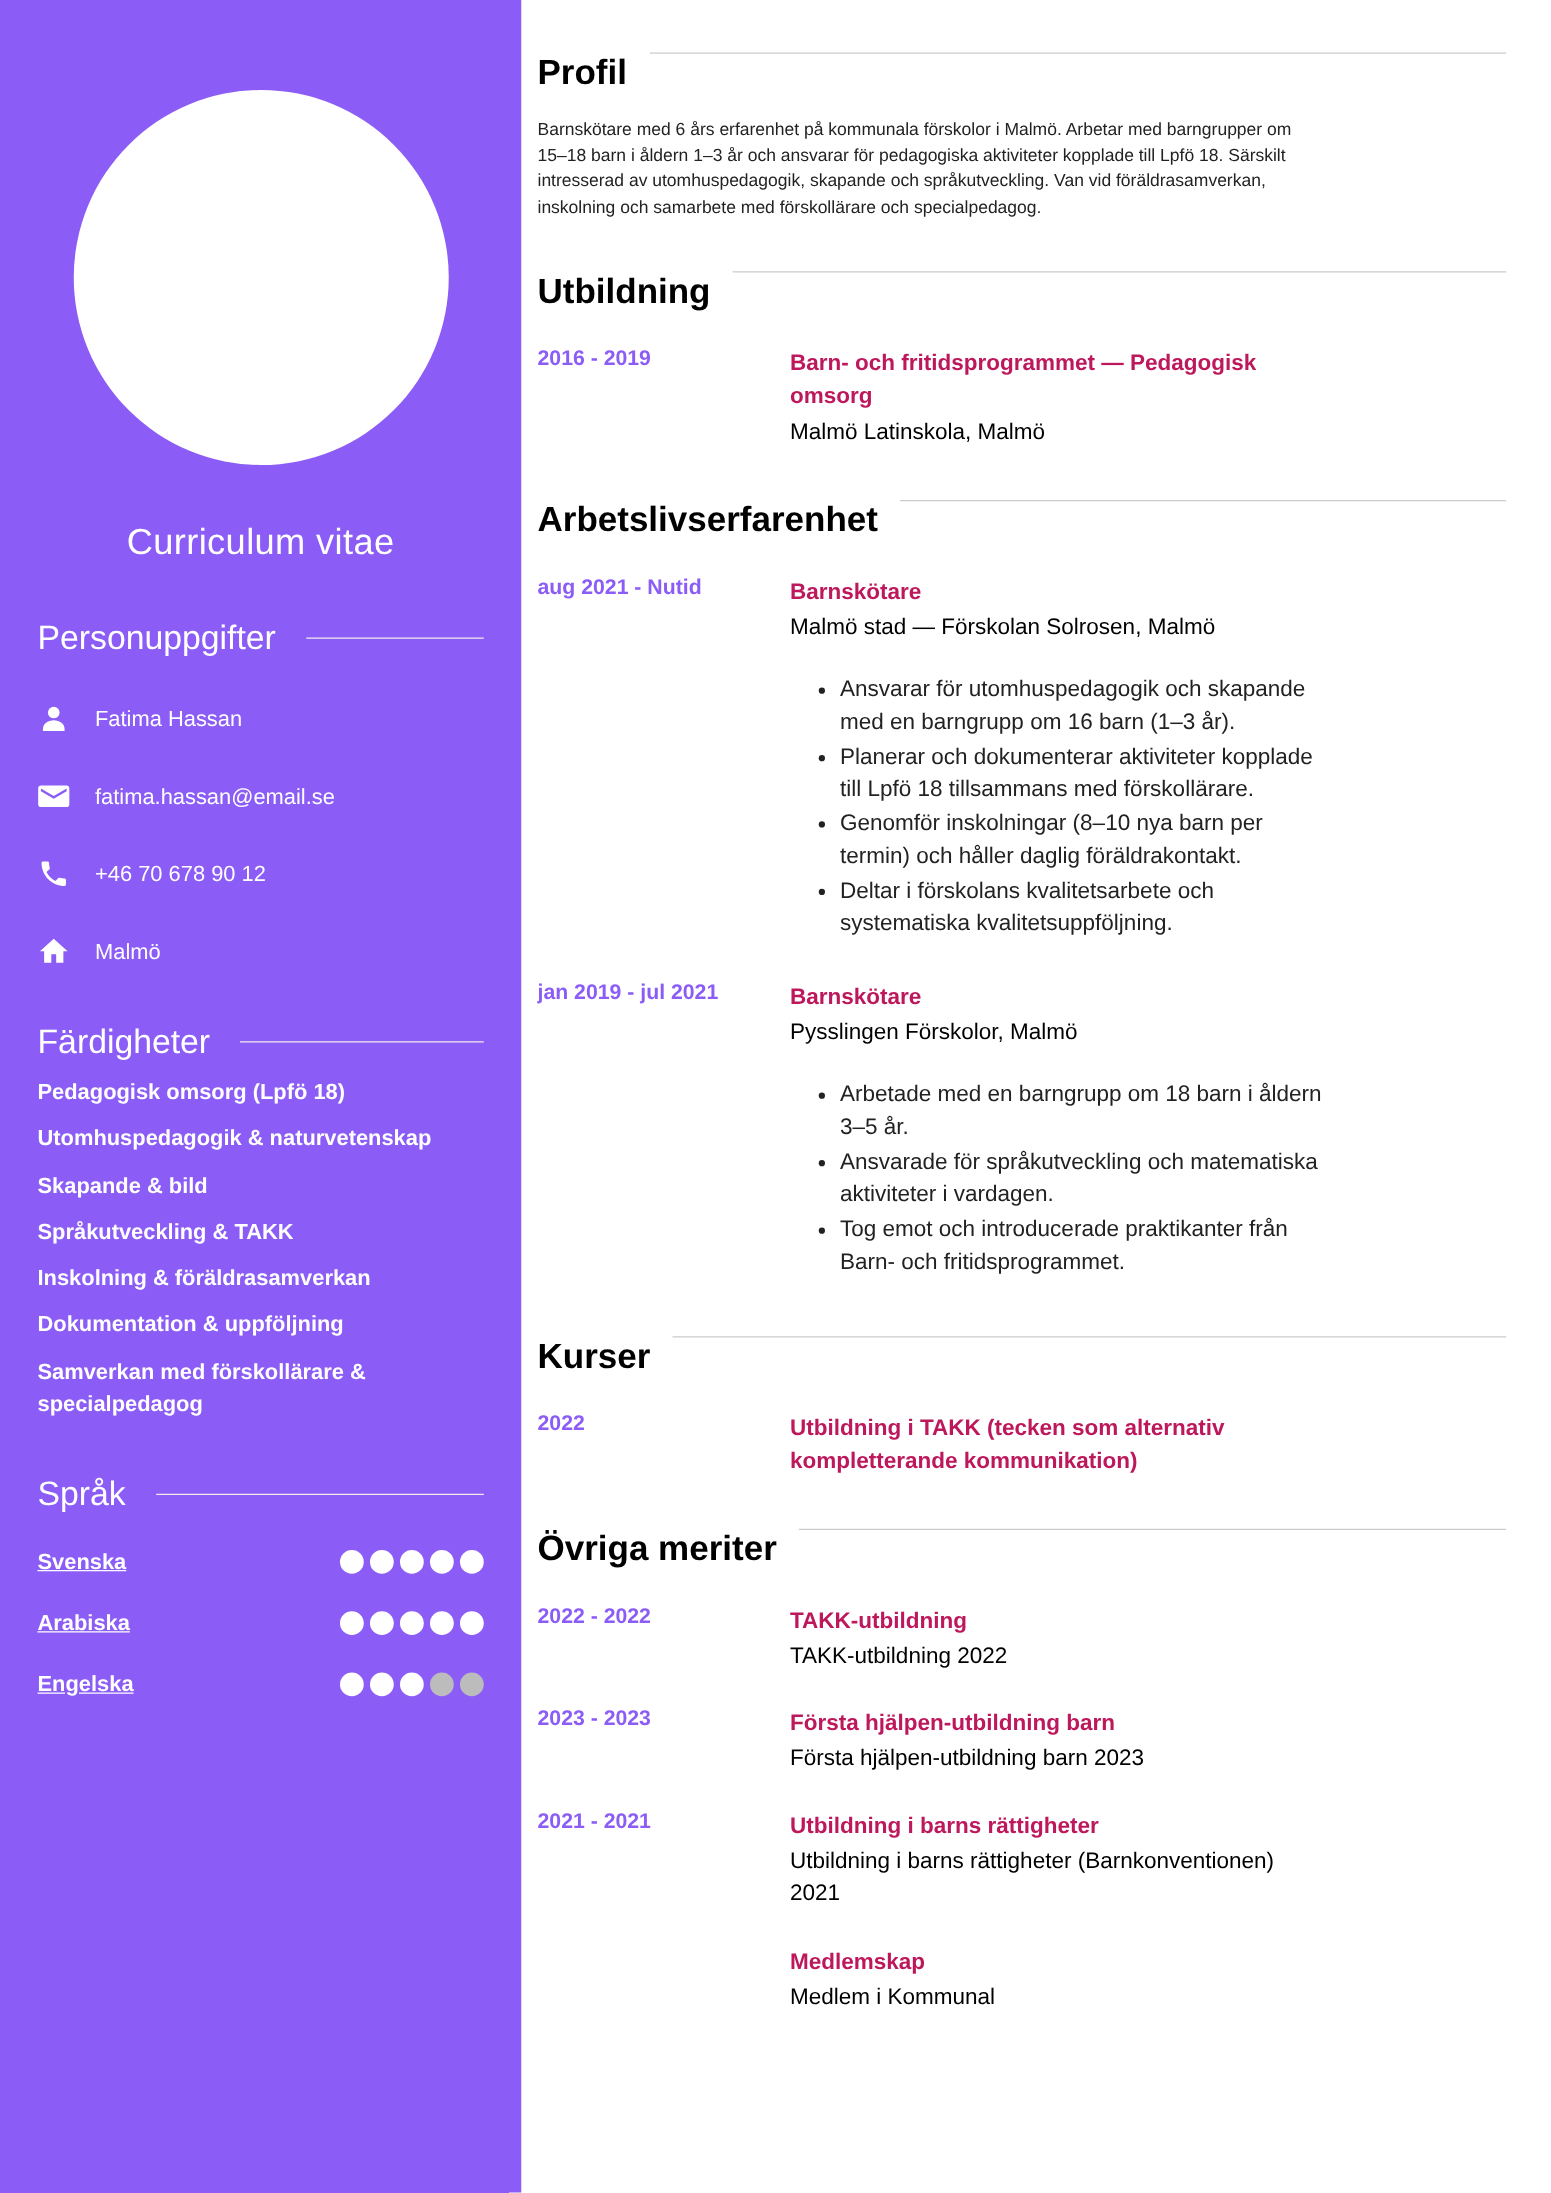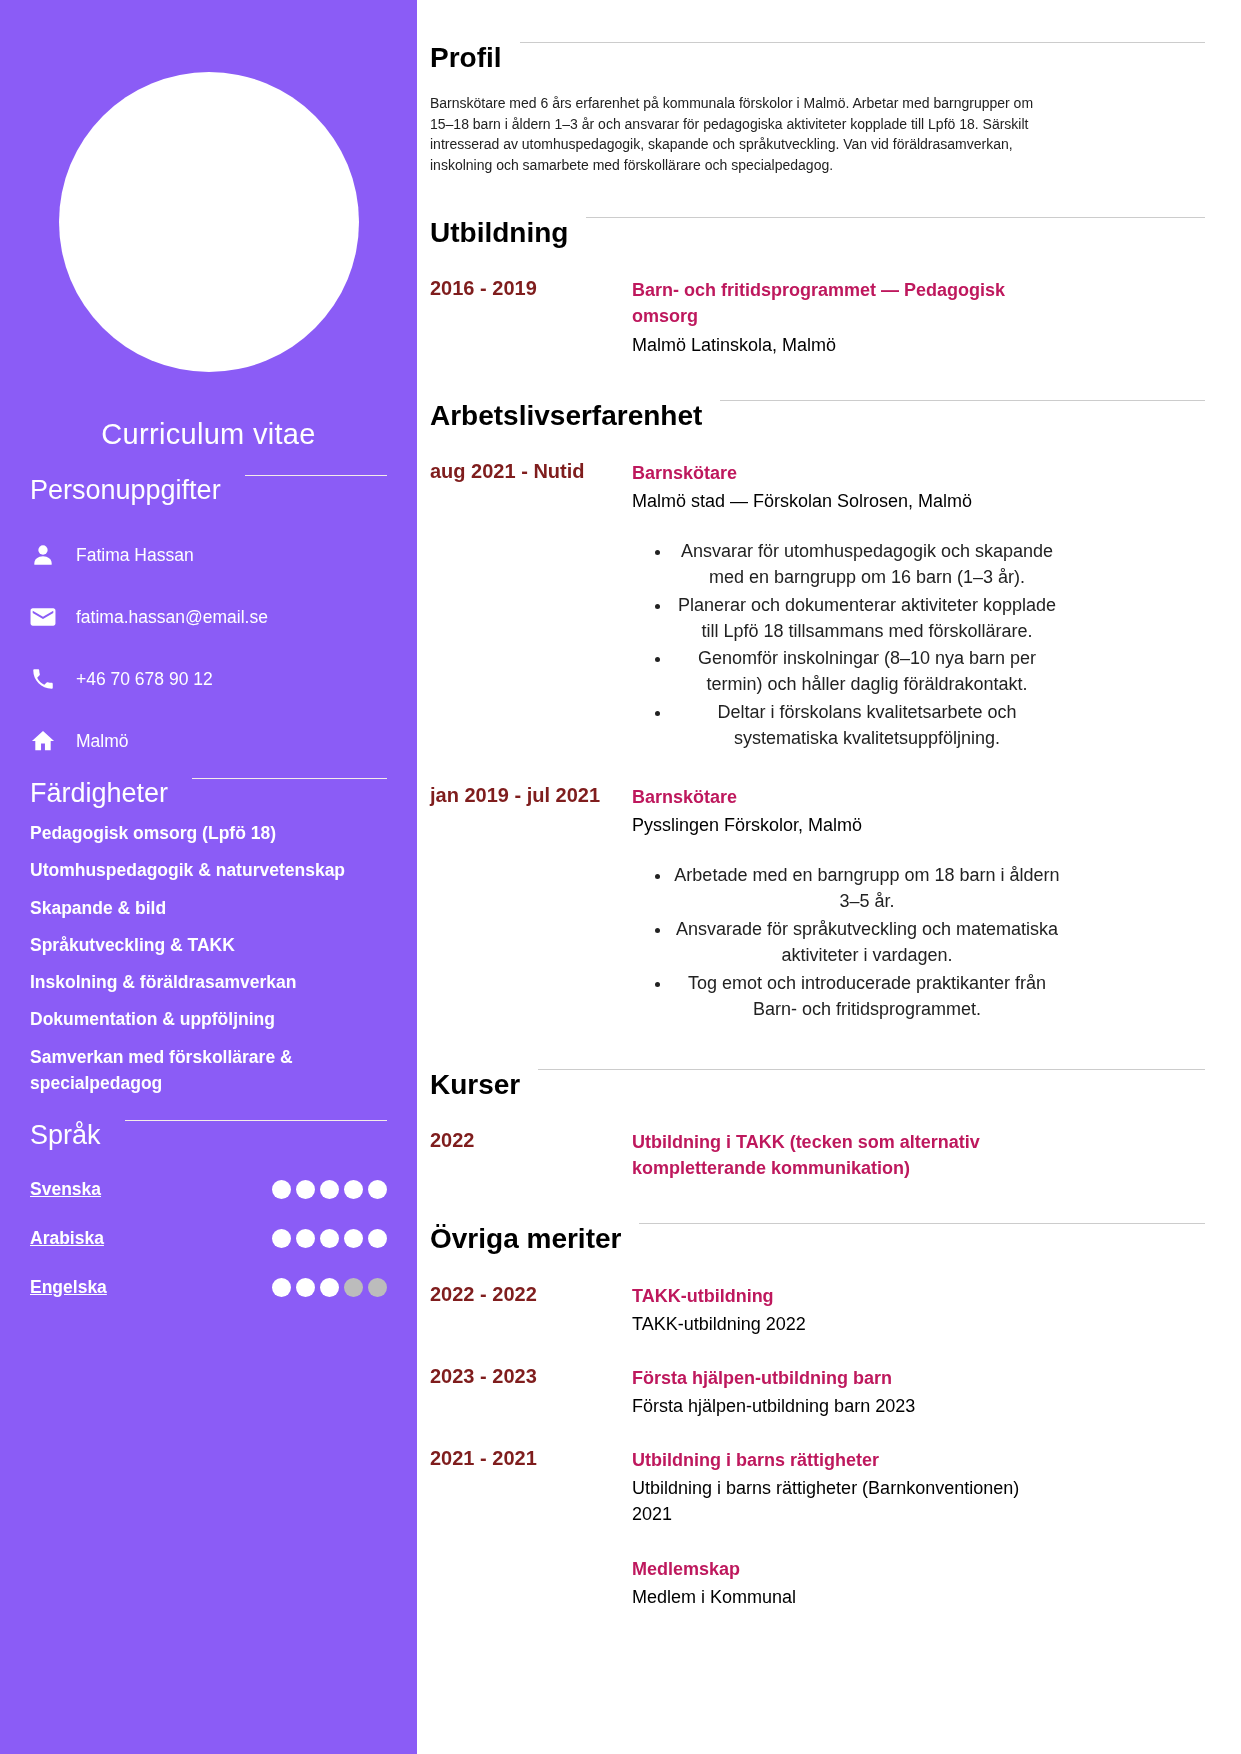--- a/index.html
+++ b/index.html
@@ -11,44 +11,44 @@
   
   .sidebar {
     position:absolute; left:0; top:0; width:417px; height:1754px;
     background:#8b5cf6; color:#ffffff; padding:0 30px;
   }
   .photo {
     width:300px; height:300px; border-radius:50%; background:#ffffff;
     margin:72px auto 0;
   }
   .cv-title { text-align:center; font-size:29px; font-weight:400; margin-top:46px; letter-spacing:.3px; }
-  .sb-head { display:flex; gap:24px; margin-top:24px; }
+  .sb-head { display:flex; align-items:center; gap:24px; margin-top:44px; }
   .sb-head .sb-title { font-size:27px; font-weight:400; white-space:nowrap; }
   .sb-head .sb-line { flex:1; height:1px; background:#f4ece9; }
   .contact-row { display:flex; align-items:center; gap:20px; margin-top:36px; font-size:17.5px; }
   .c-icon { width:26px; height:26px; flex:0 0 26px; display:inline-flex; }
   .c-icon svg { width:26px; height:26px; }
   .skill { font-weight:bold; font-size:17.5px; line-height:1.5; margin-top:11px; }
   .lang-row { display:flex; align-items:center; justify-content:space-between; margin-top:28px;text-decoration:underline; }
   .lang-name { font-weight:bold; font-size:17.5px; }
   .dots { display:flex; gap:5px; }
   .dot { width:19px; height:19px; border-radius:50%; background:#ffffff; }
   .dot.off { background:#BCBCBC; }
   
   main { position:absolute; left:417px; top:0; right:0; padding:0 36px 0 13px; }
   .m-head { display:flex; gap:18px; margin-top:42px; }
   .m-head .m-title { font-size:28px; font-weight:bold; color:#000; white-space:nowrap; }
   .m-head .m-line { flex:1; height:1px; background:#cccccc; }
   .profile-text { margin-top:19px; font-size:14px; line-height:1.47; max-width:610px; color:#222; }
   .entries { }
   .entry { display:grid; grid-template-columns:202px 430px; margin-top:28px; }
-  .period { font-weight:bold; font-size:20px; color:#7f1d1d; }
+  .period { font-weight:bold; font-size:17px; color:#8b5cf6; }
   .e-title { font-weight:bold; font-size:18px; line-height:1.45; color:#be185d; }
   .e-sub { font-size:18px; line-height:1.45; color:#000000; margin-top:2px; }
-  ul.bullets { margin:25px 0 4px 22px; padding-left:18px;text-align:center; }
+  ul.bullets { margin:25px 0 4px 22px; padding-left:18px; }
   ul.bullets li { font-size:18px; line-height:1.44; color:#222; margin-bottom:2px; }
 </style>
 </head>
 <body>
 
 <aside class="sidebar">
   <div class="photo"></div>
   <div class="cv-title">Curriculum vitae</div>
 
   <div class="sb-head">

